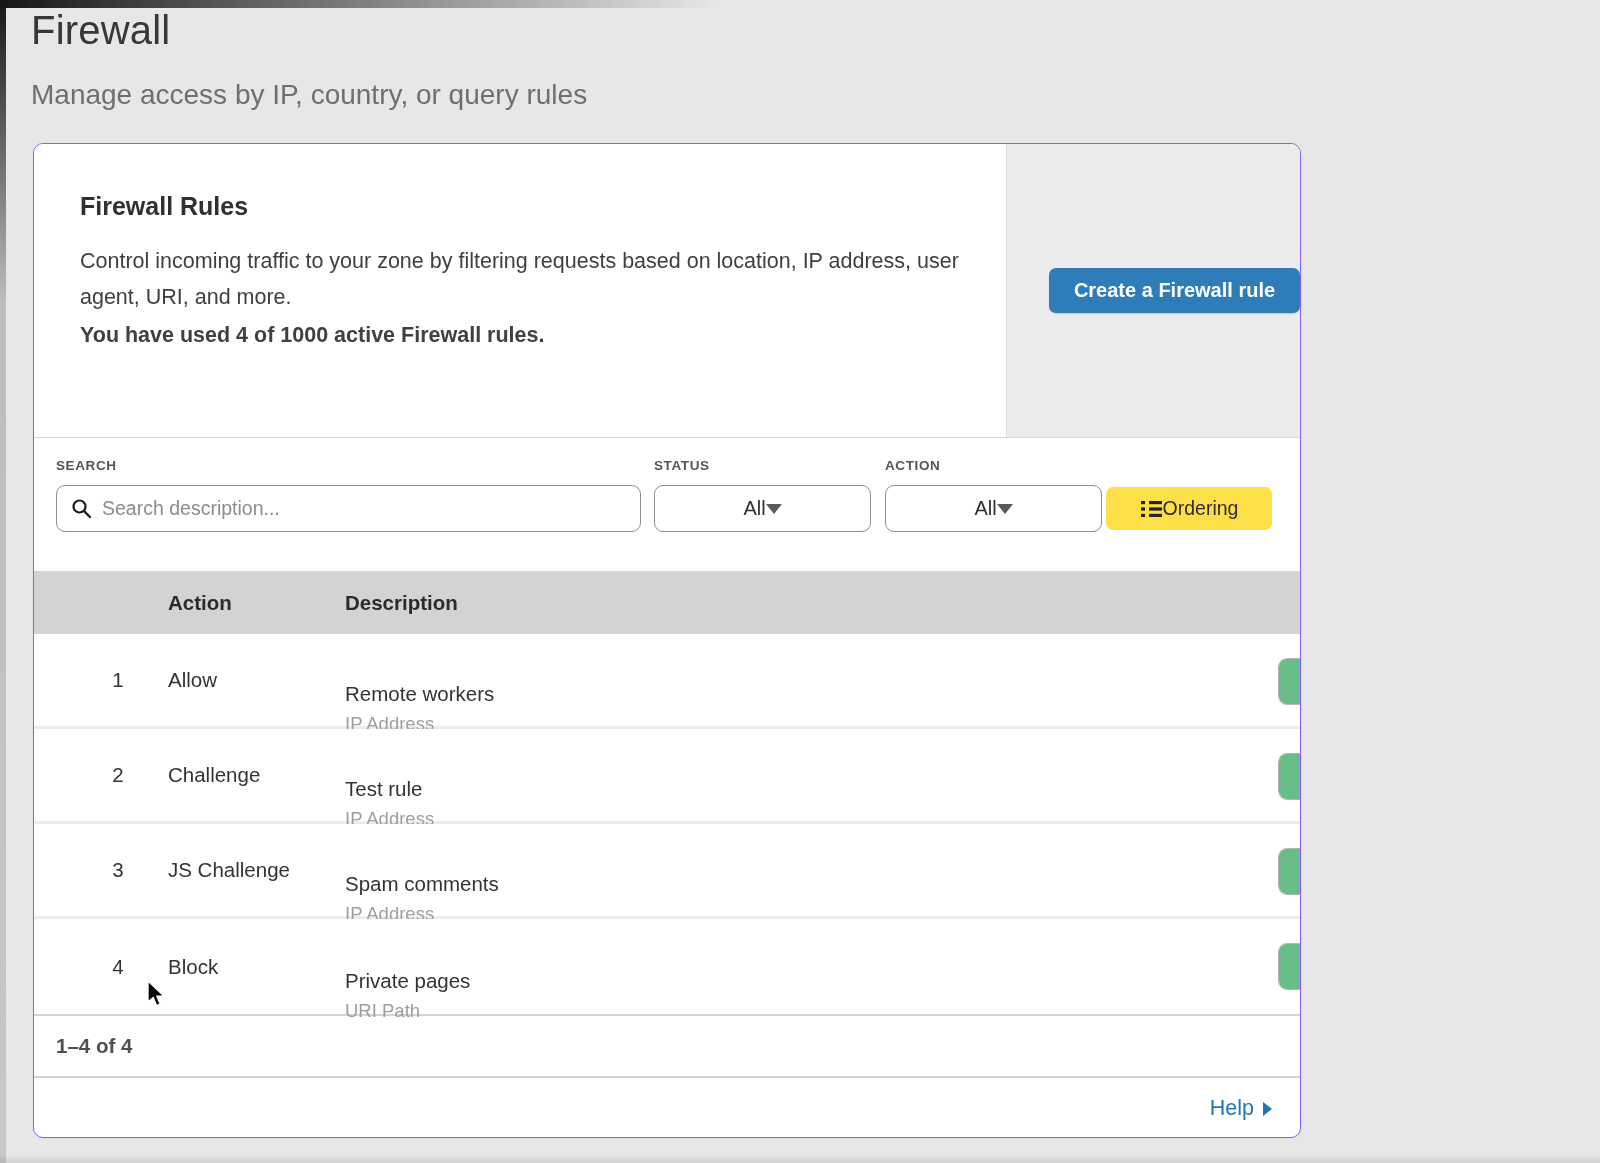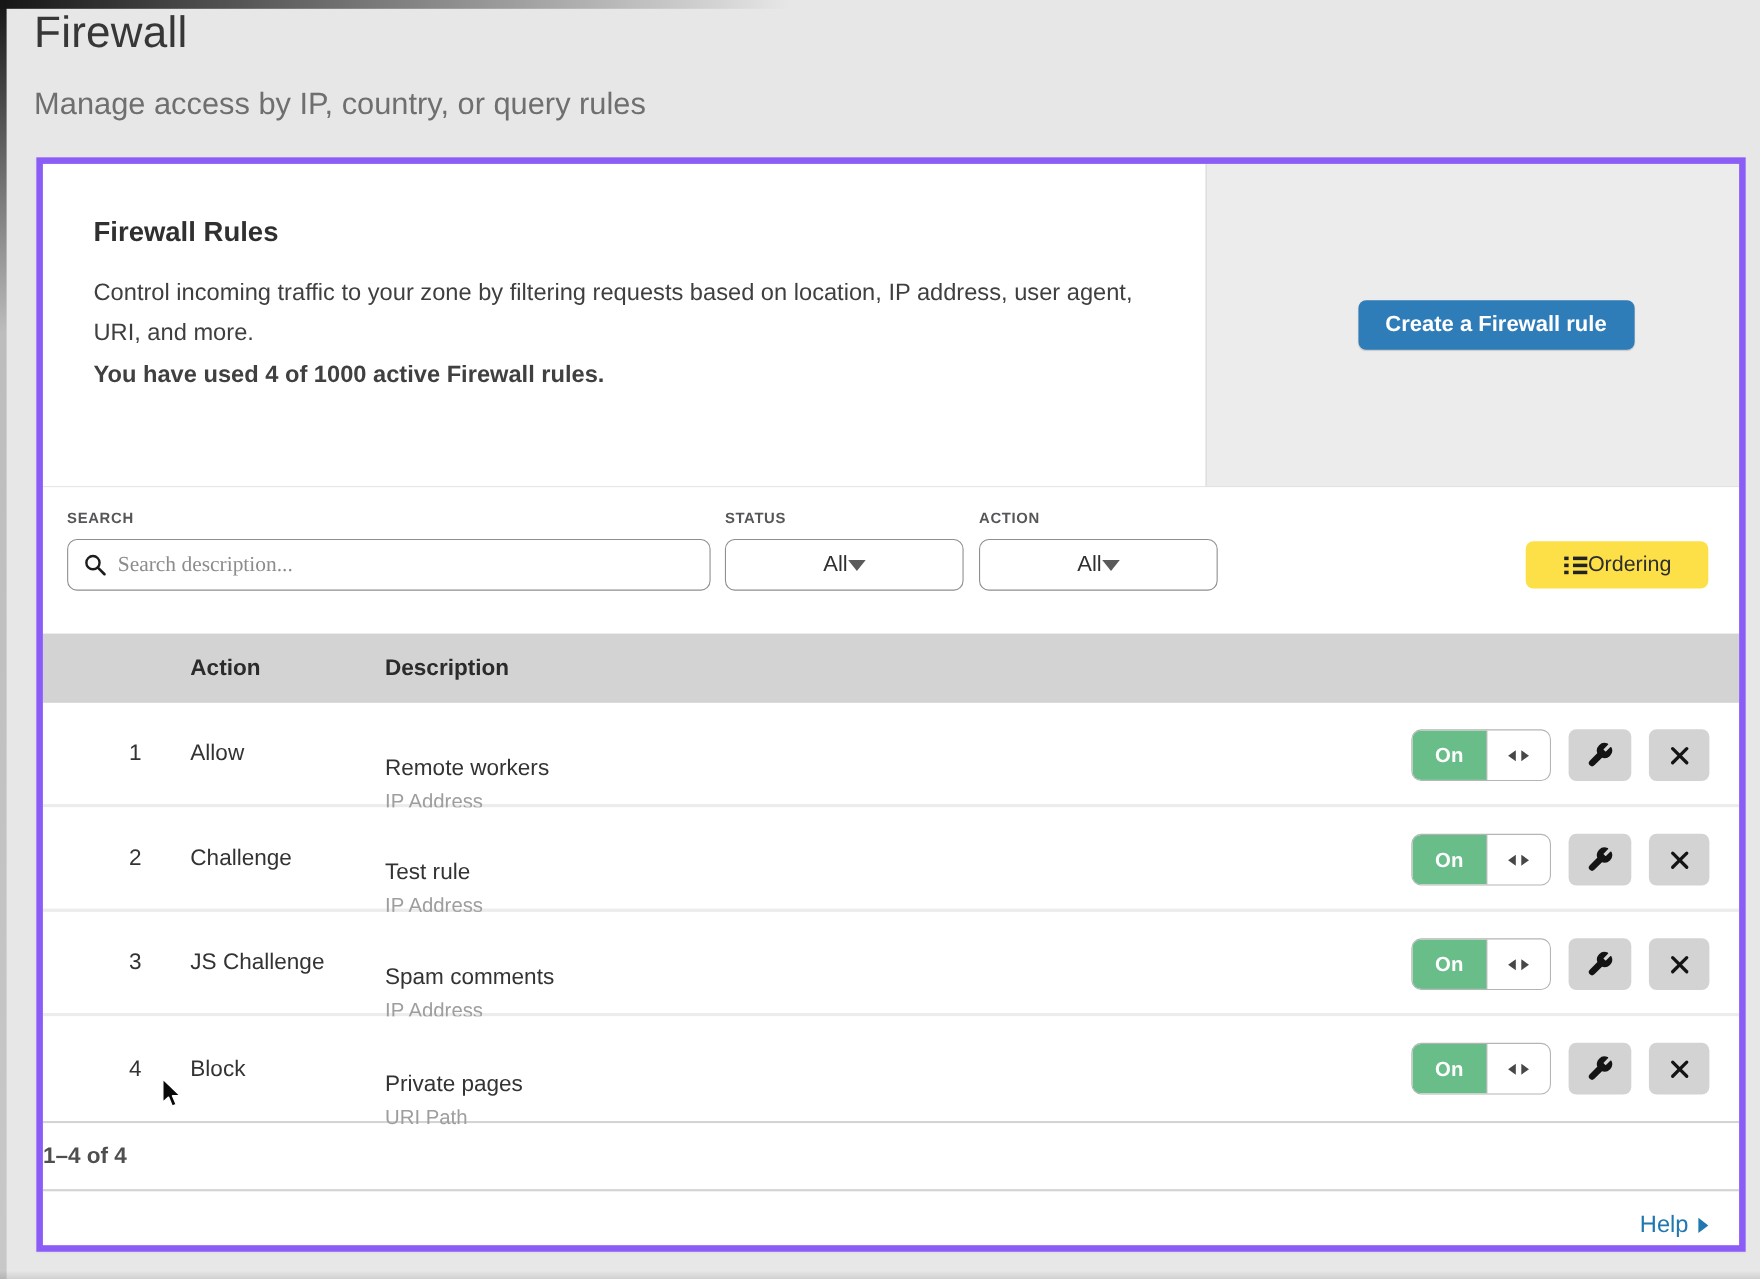--- a/index.html
+++ b/index.html
@@ -25,22 +25,22 @@
     background:linear-gradient(to right,#161616,rgba(22,22,22,0) 92%);z-index:50;}
   .edge-left{position:absolute;left:0;top:0;width:6px;height:1163px;
     background:linear-gradient(to bottom,#161616,rgba(110,110,110,.35) 26%,rgba(120,120,120,.28));z-index:50;}
   .edge-bottom{position:absolute;left:0;bottom:0;width:1600px;height:8px;
     background:linear-gradient(to top,rgba(0,0,0,.10),rgba(0,0,0,0));z-index:50;}
 
   .page-title{position:absolute;left:31px;top:8px;font-size:40px;font-weight:500;color:#373737;letter-spacing:.2px;}
   .page-subtitle{position:absolute;left:31px;top:79px;font-size:28px;font-weight:400;color:#6f6f6f;}
 
   .card{
-    position:absolute;left:33px;top:143px;width:1554px;height:995px;
-    background:#fff;border:6px solid #8b5cf6;border-radius:0;overflow:hidden;
+    position:absolute;left:33px;top:143px;width:1268px;height:995px;
+    background:#fff;border:1px solid #8b5cf6;border-radius:10px;overflow:hidden;
     box-shadow:0 1px 2px rgba(0,0,0,.04);
   }
 
   
   .card-top{display:flex;height:294px;border-bottom:1px solid #d9d9d9;}
   .top-left{width:1057px;background:#fff;padding:48px 40px 0 46px;}
   .top-left h2{font-size:25px;font-weight:600;color:#303030;}
   .top-left p{margin-top:22px;max-width:945px;font-size:21.5px;line-height:36px;color:#3f3f3f;}
   .usage-note{margin-top:8px;font-size:21.5px;font-weight:700;color:#404040;}
   .top-right{flex:1;background:#ececec;border-left:1px solid #dadada;display:flex;align-items:center;justify-content:center;}
@@ -50,21 +50,21 @@
     font-family:inherit;box-shadow:0 1px 1px rgba(0,0,0,.15);margin-left:42px;
   }
 
   
   .filter-bar{position:relative;height:133px;background:#fff;}
   .f-label{position:absolute;top:20px;font-size:13.5px;font-weight:700;color:#55565a;letter-spacing:.6px;}
   .f-label.search{left:22px;} .f-label.status{left:620px;} .f-label.action{left:851px;}
   .search-box{
     position:absolute;left:22px;top:47px;width:585px;height:47px;
     border:1px solid #8f8f8f;border-radius:9px;background:#fff;
-    display:flex;align-items:center;padding:12px 14px;gap:10px;font-family:Liberation Serif, serif;
+    display:flex;align-items:center;padding:12px 14px;gap:10px;
   }
   .search-box input{
     border:none;outline:none;flex:1;font-size:19.5px;color:#333;
     font-family:inherit;background:transparent;
   }
   .search-box input::placeholder{color:#8c8c8c;}
   .select{
     position:absolute;top:47px;width:217px;height:47px;
     border:1px solid #8f8f8f;border-radius:9px;background:#fff;
     display:flex;align-items:center;justify-content:center;
@@ -108,21 +108,21 @@
   .tri-r{border-top:5.5px solid transparent;border-bottom:5.5px solid transparent;border-left:7.5px solid #474747;}
 
   .icon-btn{
     position:absolute;top:24px;height:47px;border:none;border-radius:7px;
     background:var(--btn-gray);cursor:pointer;display:flex;align-items:center;justify-content:center;
   }
   .icon-btn.wrench{left:1387px;width:57px;}
   .icon-btn.xbtn{left:1460px;width:55px;}
 
   
-  .footer-range{height:62px;border-top:2px solid #d4d4d4;display:flex;align-items:center;
+  .footer-range{height:62px;border-top:2px solid #d4d4d4;display:flex;align-items:center;padding-left:22px;
     font-size:20.5px;font-weight:600;color:#4f4f4f;}
   .footer-help{height:63px;border-top:2px solid #d4d4d4;display:flex;align-items:center;justify-content:flex-end;padding-right:28px;}
   .help-link{display:flex;align-items:center;gap:9px;color:#2178b0;font-size:21.5px;cursor:pointer;text-decoration:none;}
   .help-tri{width:0;height:0;border-top:7px solid transparent;border-bottom:7px solid transparent;border-left:9px solid #2178b0;}
 
   .cursor{position:absolute;left:146px;top:980px;z-index:60;pointer-events:none;}
 </style>
 </head>
 <body>
 

